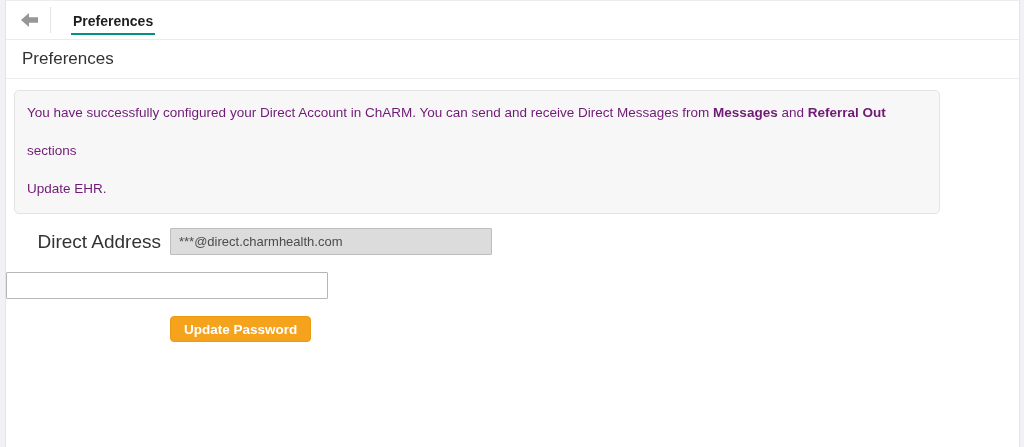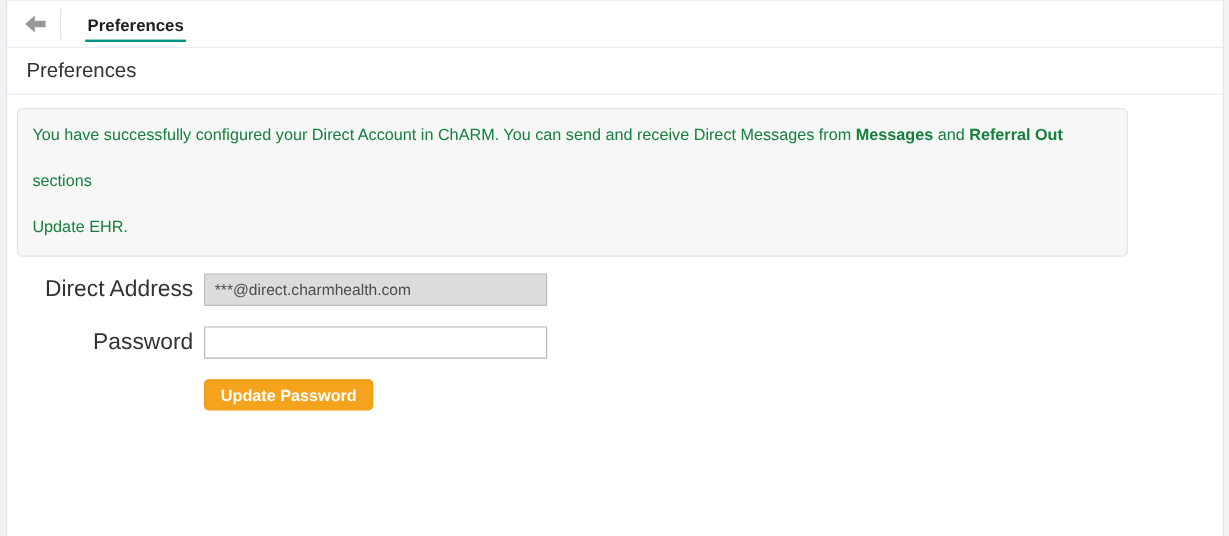--- a/index.html
+++ b/index.html
@@ -68,33 +68,33 @@
     margin:11px 0 0 8px;
     width:926px;
     box-sizing:border-box;
     background:#f7f7f8;
     border:1px solid #e3e3e3;
     border-radius:5px;
     padding:3px 12px 5px 12px;
   }
   .info-box p {
     margin:0;
-    font-size:13.5px; color:#15803d;
+    font-size:13.5px; color:#701a75;
     line-height:38px;
   }
   
   .form { margin-top:14px; }
   .row { display:flex; align-items:center; margin-bottom:17px; }
   .row-label {
     width:155px; text-align:right; padding-right:9px;
     font-size:19px; color:#333333;
     white-space:nowrap;
   }
   input.field {
-    width:286px; height:27px;
+    width:322px; height:27px;
     box-sizing:border-box;
     font-family:"Liberation Sans", sans-serif;
     font-size:13px;
     padding:0 8px;
     border-radius:1px;
     outline:none;
   }
   .field-disabled {
     background:#dcdcdc;
     border:1px solid #bdbdbd;
@@ -145,21 +145,20 @@
   </div>
 
   <div class="form">
 
     <div class="row">
       <div class="row-label">Direct Address</div>
       <input class="field field-disabled" type="text" disabled="" value="***@direct.charmhealth.com" style="">
     </div>
 
     <div class="row">
-      <div class="row-label">Password</div>
       <input class="field field-text" type="password" value="" style="">
     </div>
 
     <div class="btn-row">
       <button class="update">Update Password</button>
     </div>
 
   </div>
 
 </div>

